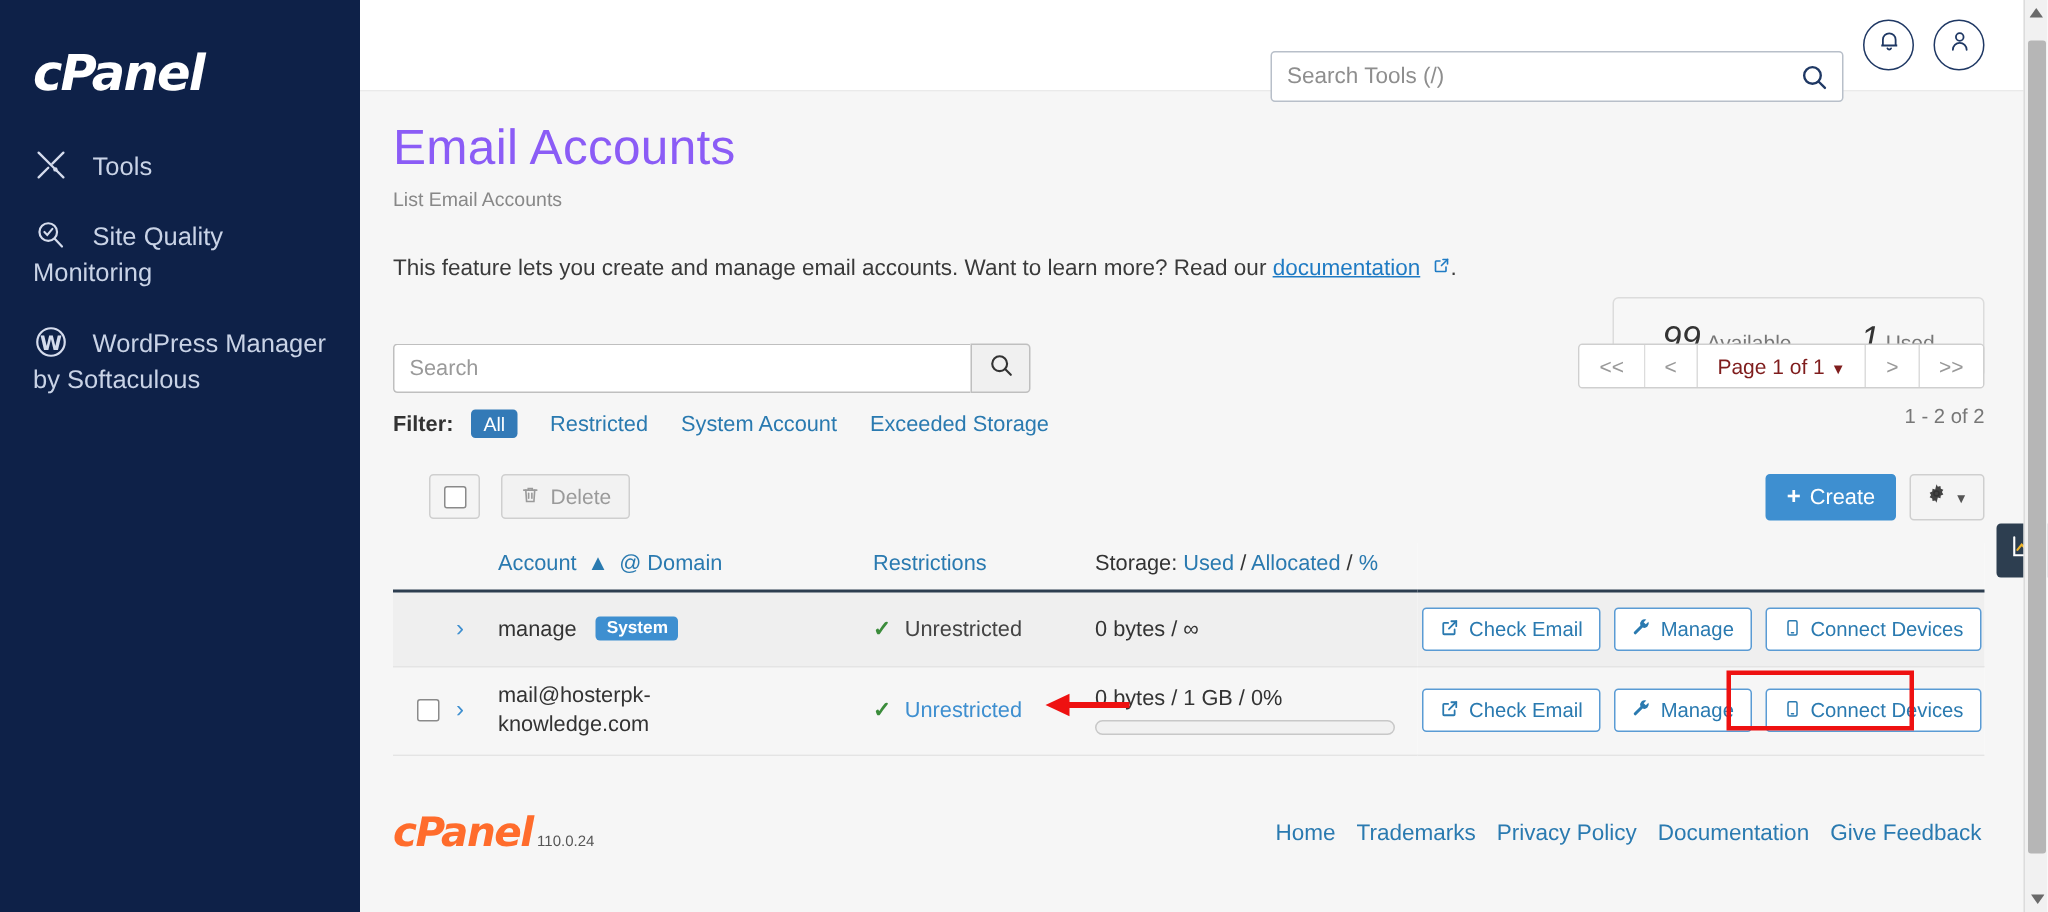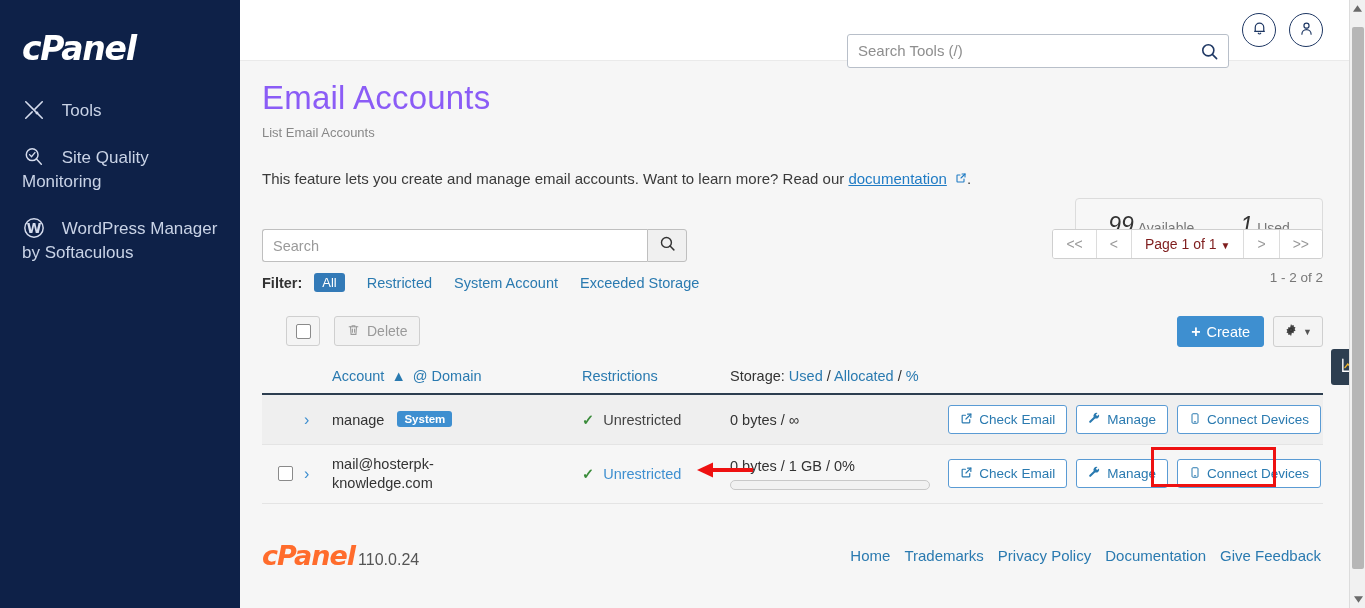--- a/index.html
+++ b/index.html
@@ -207,21 +207,21 @@
   
   .footer {
     margin-top: 36px; display: flex; align-items: center;
     justify-content: space-between; padding-right: 2px;
   }
   .f-brand {
     font-family: "DejaVu Sans", sans-serif;
     font-weight: bold; font-style: italic; font-size: 27px;
     color: #ff6c2c; letter-spacing: -1px;
   }
-  .f-ver { font-size: 16px; color: #555; font-style: normal; font-weight: normal;
+  .f-ver { font-size: 10px; color: #555; font-style: normal; font-weight: normal;
            margin-left: 3px; letter-spacing: 0; font-family: "Liberation Sans", sans-serif; }
   .f-links { display: flex; gap: 14px; }
   .f-links a { color: #2a7ab0; font-size: 15px; text-decoration: none; cursor: pointer; }
 
   
   .stats-tab {
     position: absolute; right: 0; top: 349px;
     width: 34px; height: 36px; background: #2d3e50;
     border-radius: 3px 0 0 3px;
     display: flex; align-items: center; justify-content: center;

